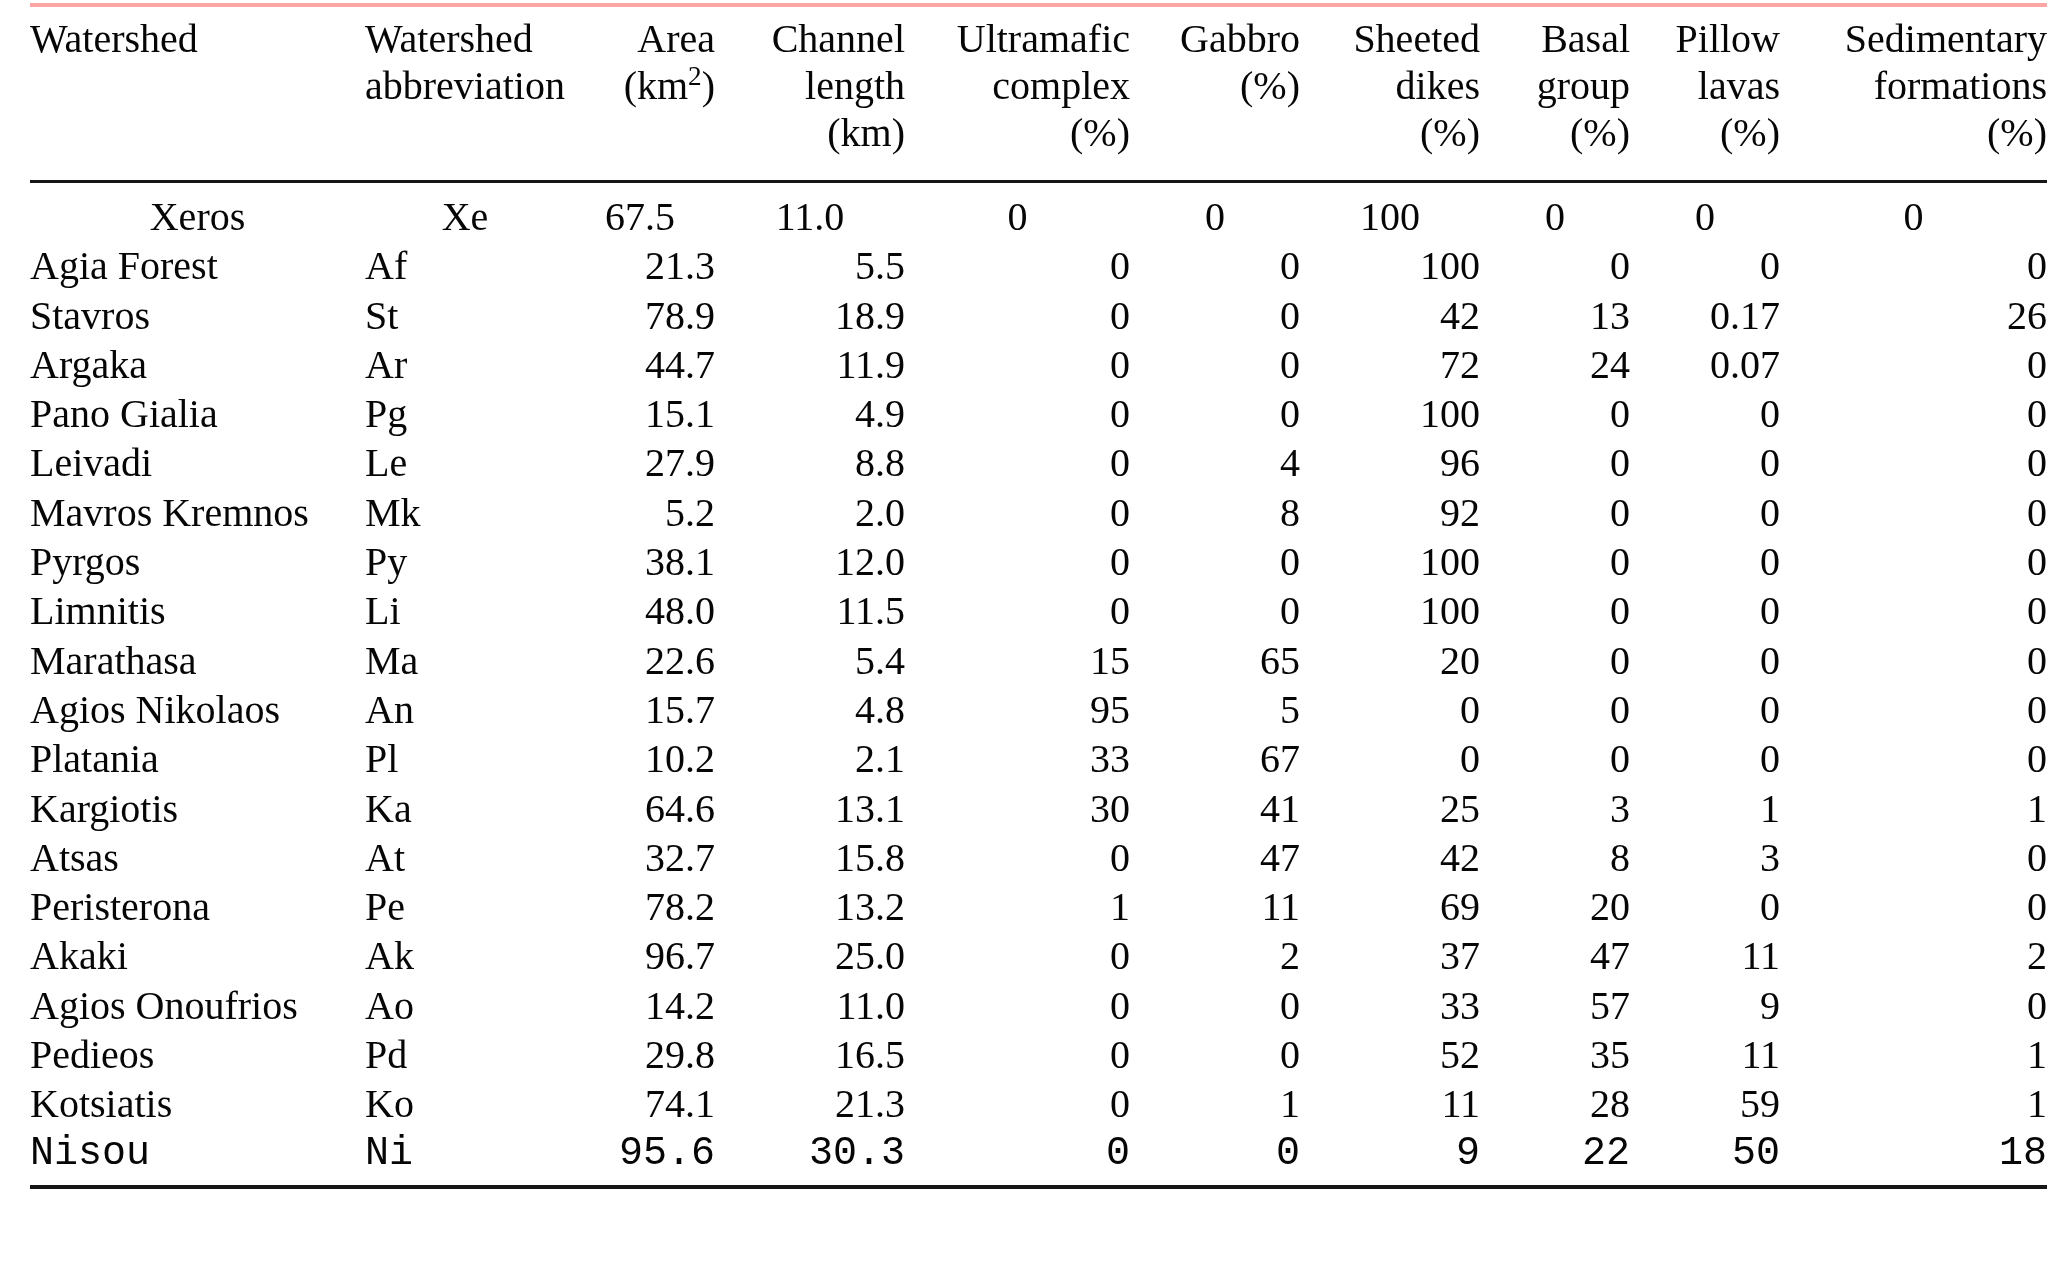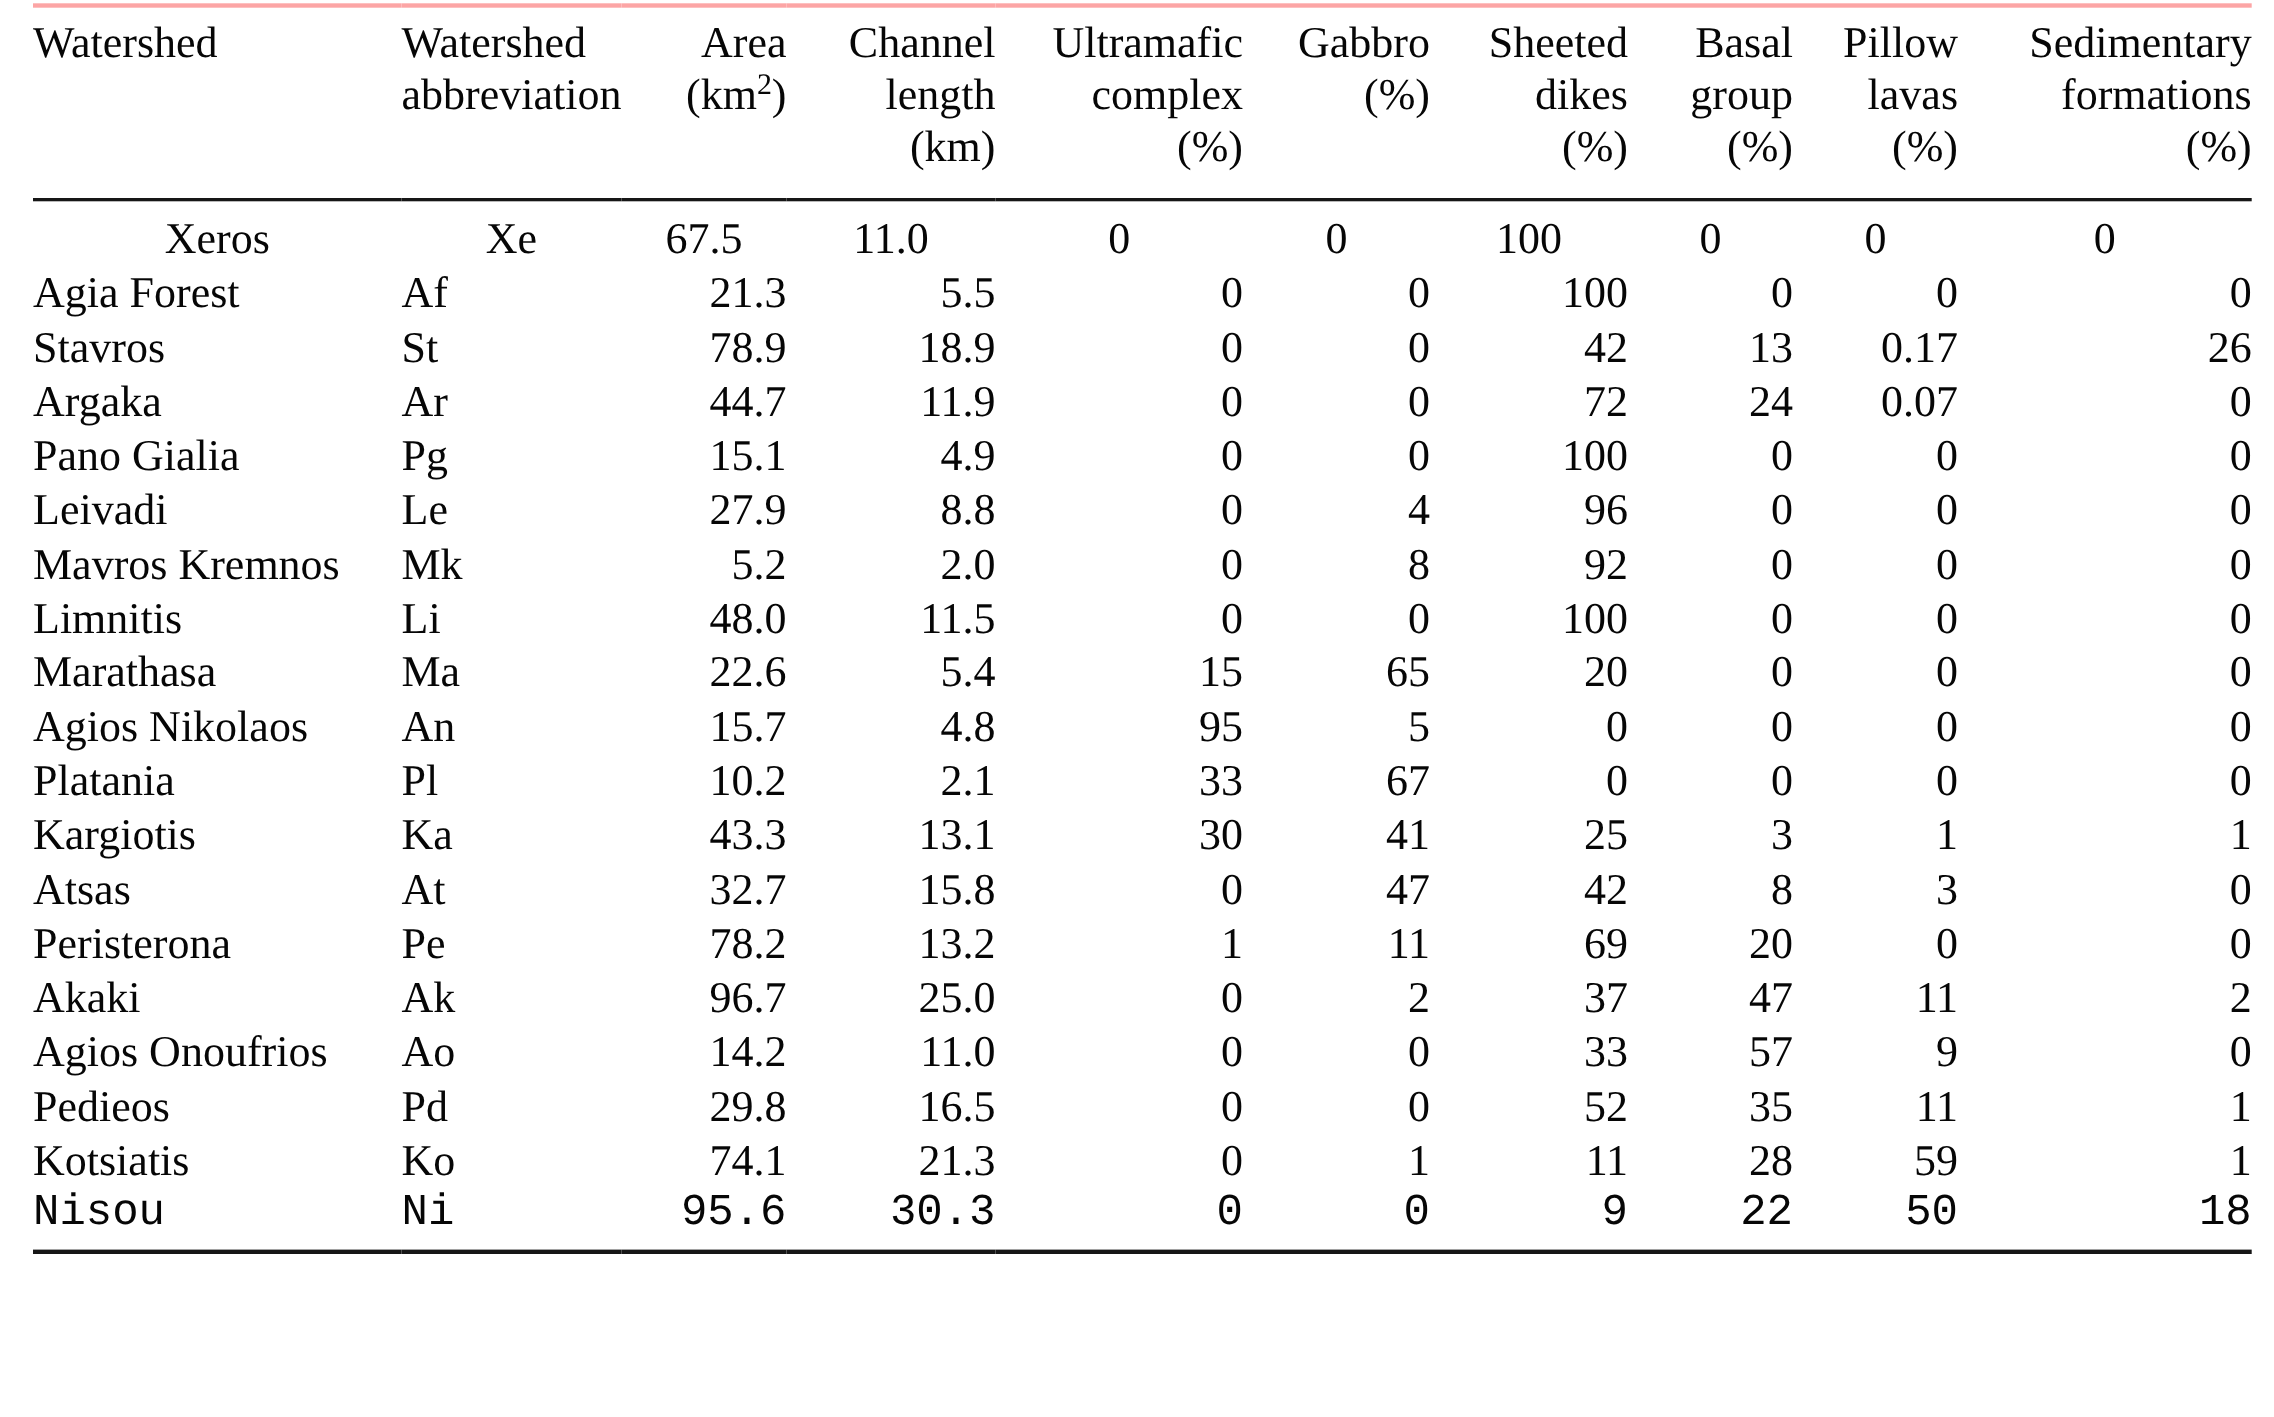--- a/index.html
+++ b/index.html
@@ -205,20 +205,32 @@
           <td class="col-right">5.2</td>
           <td class="col-right">2.0</td>
           <td class="col-right">0</td>
           <td class="col-right">8</td>
           <td class="col-right">92</td>
           <td class="col-right">0</td>
           <td class="col-right">0</td>
           <td class="col-right">0</td>
         </tr>
         <tr>
+          <td class="col-left">Pyrgos</td>
+          <td class="col-left">Py</td>
+          <td class="col-right">38.1</td>
+          <td class="col-right">12.0</td>
+          <td class="col-right">0</td>
+          <td class="col-right">0</td>
+          <td class="col-right">100</td>
+          <td class="col-right">0</td>
+          <td class="col-right">0</td>
+          <td class="col-right">0</td>
+        </tr>
+        <tr>
           <td class="col-left">Limnitis</td>
           <td class="col-left">Li</td>
           <td class="col-right">48.0</td>
           <td class="col-right">11.5</td>
           <td class="col-right">0</td>
           <td class="col-right">0</td>
           <td class="col-right">100</td>
           <td class="col-right">0</td>
           <td class="col-right">0</td>
           <td class="col-right">0</td>
@@ -255,21 +267,21 @@
           <td class="col-right">33</td>
           <td class="col-right">67</td>
           <td class="col-right">0</td>
           <td class="col-right">0</td>
           <td class="col-right">0</td>
           <td class="col-right">0</td>
         </tr>
         <tr>
           <td class="col-left">Kargiotis</td>
           <td class="col-left">Ka</td>
-          <td class="col-right">43.3</td>
+          <td class="col-right">64.6</td>
           <td class="col-right">13.1</td>
           <td class="col-right">30</td>
           <td class="col-right">41</td>
           <td class="col-right">25</td>
           <td class="col-right">3</td>
           <td class="col-right">1</td>
           <td class="col-right">1</td>
         </tr>
         <tr>
           <td class="col-left">Atsas</td>

